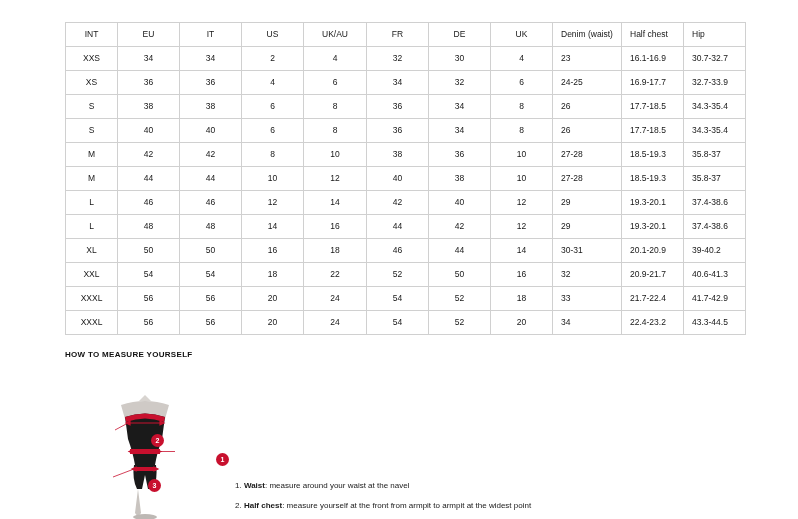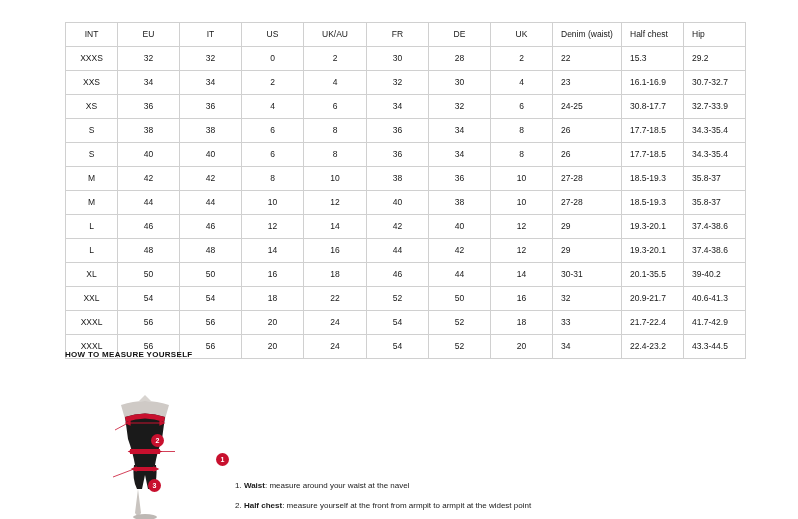--- a/index.html
+++ b/index.html
@@ -157,33 +157,20 @@
           <th>FR</th>
           <th>DE</th>
           <th>UK</th>
           <th class="left-pad">Denim (waist)</th>
           <th class="left-pad">Half chest</th>
           <th class="left-pad">Hip</th>
         </tr>
       </thead>
       <tbody>
         <tr>
-          <td>XXXS</td>
-          <td>32</td>
-          <td>32</td>
-          <td>0</td>
-          <td>2</td>
-          <td>30</td>
-          <td>28</td>
-          <td>2</td>
-          <td class="left-pad">22</td>
-          <td class="left-pad">15.3</td>
-          <td class="left-pad">29.2</td>
-        </tr>
-        <tr>
           <td>XXS</td>
           <td>34</td>
           <td>34</td>
           <td>2</td>
           <td>4</td>
           <td>32</td>
           <td>30</td>
           <td>4</td>
           <td class="left-pad">23</td>
           <td class="left-pad">16.1-16.9</td>
@@ -192,21 +179,21 @@
         <tr>
           <td>XS</td>
           <td>36</td>
           <td>36</td>
           <td>4</td>
           <td>6</td>
           <td>34</td>
           <td>32</td>
           <td>6</td>
           <td class="left-pad">24-25</td>
-          <td class="left-pad">30.8-17.7</td>
+          <td class="left-pad">16.9-17.7</td>
           <td class="left-pad">32.7-33.9</td>
         </tr>
         <tr>
           <td>S</td>
           <td>38</td>
           <td>38</td>
           <td>6</td>
           <td>8</td>
           <td>36</td>
           <td>34</td>
@@ -283,21 +270,21 @@
         <tr>
           <td>XL</td>
           <td>50</td>
           <td>50</td>
           <td>16</td>
           <td>18</td>
           <td>46</td>
           <td>44</td>
           <td>14</td>
           <td class="left-pad">30-31</td>
-          <td class="left-pad">20.1-35.5</td>
+          <td class="left-pad">20.1-20.9</td>
           <td class="left-pad">39-40.2</td>
         </tr>
         <tr>
           <td>XXL</td>
           <td>54</td>
           <td>54</td>
           <td>18</td>
           <td>22</td>
           <td>52</td>
           <td>50</td>

